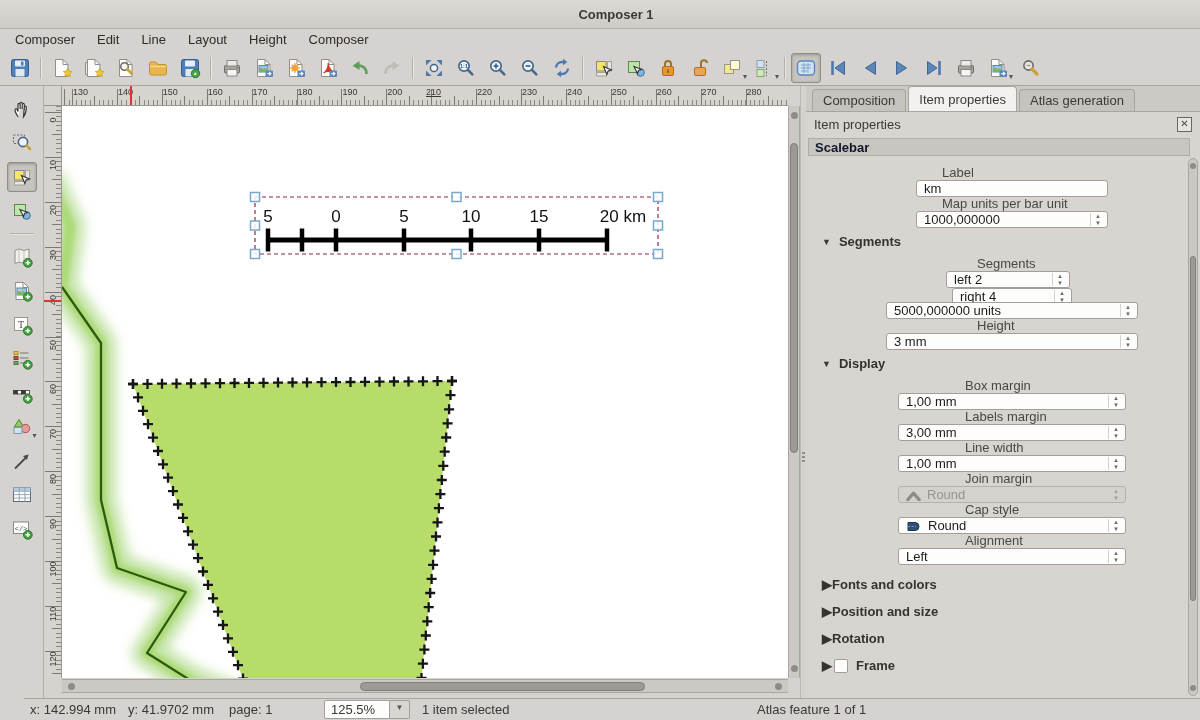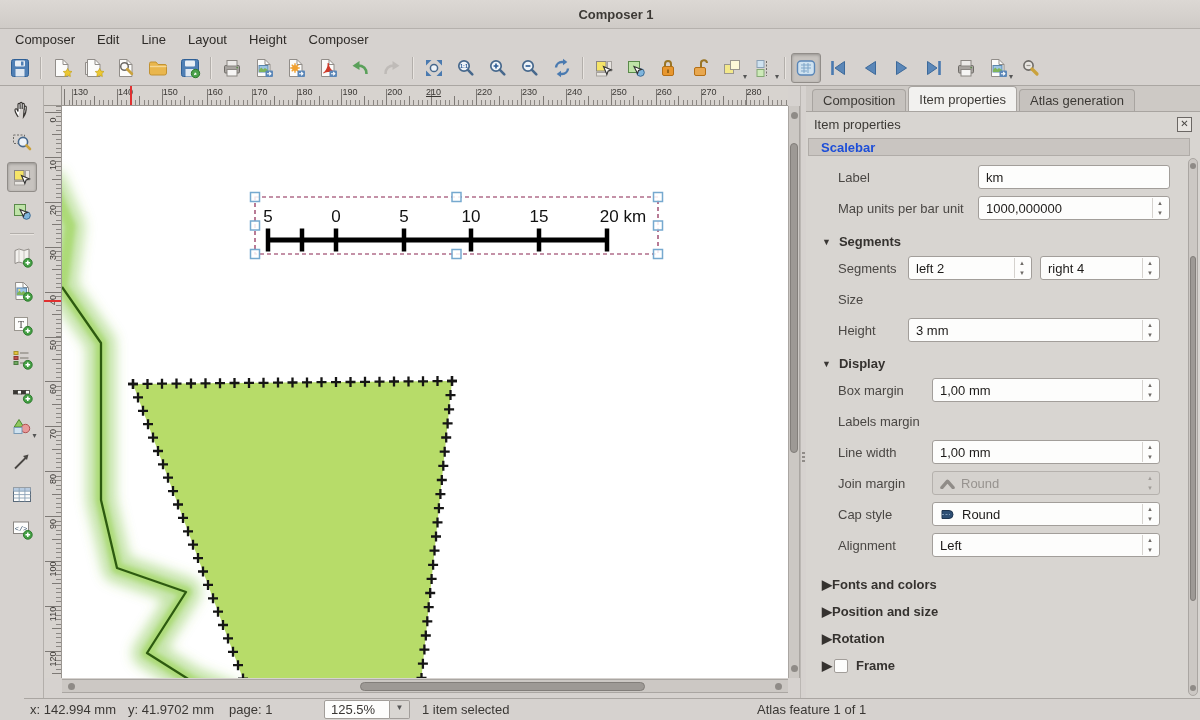--- a/index.html
+++ b/index.html
@@ -44,23 +44,23 @@
   .sb-dot{position:absolute;width:7px;height:7px;background:#8f8b87;border-radius:50%;}
   #splitter{position:absolute;left:800px;top:86px;width:6px;height:612px;background:#d6d2cf;border-left:1px solid #bbb7b3;}
   #splitter .grip{position:absolute;left:1px;top:366px;width:3px;height:2px;background:#908c88;box-shadow:0 4px 0 #908c88,0 8px 0 #908c88;}
   
   #panel{position:absolute;left:806px;top:86px;width:394px;height:612px;background:#d8d5d1;}
   #tabbar{position:absolute;left:0;top:0;width:100%;height:26px;background:#cdc9c5;border-bottom:1px solid #a8a4a0;display:flex;align-items:flex-end;padding-left:6px;box-sizing:border-box;}
   .tab{height:22px;padding:3px 10px 2px;margin-right:2px;background:#c6c2be;border:1px solid #a8a4a0;border-bottom:none;border-radius:4px 4px 0 0;box-sizing:border-box;color:#3c3935;}
   .tab.active{background:#f2f1ef;height:25px;padding-top:5px;font-weight:normal;position:relative;z-index:2;}
   #panel-title-row{position:absolute;left:0;top:26px;width:100%;height:24px;display:flex;align-items:center;padding:0 8px;box-sizing:border-box;color:#3c3935;}
   #panel-close{margin-left:auto;width:13px;height:13px;border:1px solid #6b6764;background:#e8e5e1;display:flex;align-items:center;justify-content:center;font-size:10px;line-height:1;color:#4a4744;}
-  #group-header{position:absolute;left:2px;top:52px;width:382px;height:18px;background:#c9c5c1;border:1px solid #b0aca8;font-weight:bold;color:#1d4ed8;padding:1px 12px;box-sizing:border-box;}
+  #group-header{position:absolute;left:2px;top:52px;width:382px;height:18px;background:#c9c5c1;border:1px solid #b0aca8;font-weight:bold;color:#0f172a;padding:1px 6px;box-sizing:border-box;}
   #panel-scroll{position:absolute;left:2px;top:72px;width:378px;height:538px;overflow:hidden;}
-  .prow{display:flex;align-items:center;margin:7px 0 7px 30px;height:24px;}
+  .prow{display:flex;align-items:center;margin:7px 0 7px 30px;height:24px;flex-direction:column;}
   .plabel{color:#4a4744;flex:0 0 auto;}
   .lw140{width:140px;}
   .lw70{width:70px;}
   .lw94{width:94px;}
   .spin{position:relative;height:24px;background:#fdfdfc;border:1px solid #a29e9a;border-radius:3px;display:flex;align-items:center;padding:0 20px 0 7px;box-sizing:border-box;color:#1d1b19;}
   .spin .arrows{position:absolute;right:2px;top:1px;bottom:1px;width:14px;display:flex;flex-direction:column;align-items:center;justify-content:space-around;color:#6e6a66;font-size:6px;line-height:1;border-left:1px solid #d5d2ce;}
   .spin.disabled{background:#d5d2ce;color:#97938f;border-color:#b5b1ad;}
   .spin .sicon{margin-right:6px;display:flex;align-items:center;}
   .sec-header{display:flex;align-items:center;margin:14px 0 4px 14px;color:#35322f;font-weight:bold;}
   .sec-header .tri{font-size:9px;margin-right:8px;color:#3a3734;}
@@ -654,20 +654,27 @@
         <div class="spin" style="width:120px;">
           <span>right 4</span>
           <span class="arrows">
               <i>▲</i>
               <i>▼</i>
             </span>
         </div>
       </div>
       <div class="prow">
         <span class="plabel lw70">Size</span>
+        <div class="spin" style="width:252px;">
+          <span>5000,000000 units</span>
+          <span class="arrows">
+              <i>▲</i>
+              <i>▼</i>
+            </span>
+        </div>
       </div>
       <div class="prow">
         <span class="plabel lw70">Height</span>
         <div class="spin" style="width:252px;">
           <span>3 mm</span>
           <span class="arrows">
               <i>▲</i>
               <i>▼</i>
             </span>
         </div>
@@ -682,20 +689,27 @@
         <div class="spin" style="width:228px;">
           <span>1,00 mm</span>
           <span class="arrows">
               <i>▲</i>
               <i>▼</i>
             </span>
         </div>
       </div>
       <div class="prow">
         <span class="plabel lw94">Labels margin</span>
+        <div class="spin" style="width:228px;">
+          <span>3,00 mm</span>
+          <span class="arrows">
+              <i>▲</i>
+              <i>▼</i>
+            </span>
+        </div>
       </div>
       <div class="prow">
         <span class="plabel lw94">Line width</span>
         <div class="spin" style="width:228px;">
           <span>1,00 mm</span>
           <span class="arrows">
               <i>▲</i>
               <i>▼</i>
             </span>
         </div>

